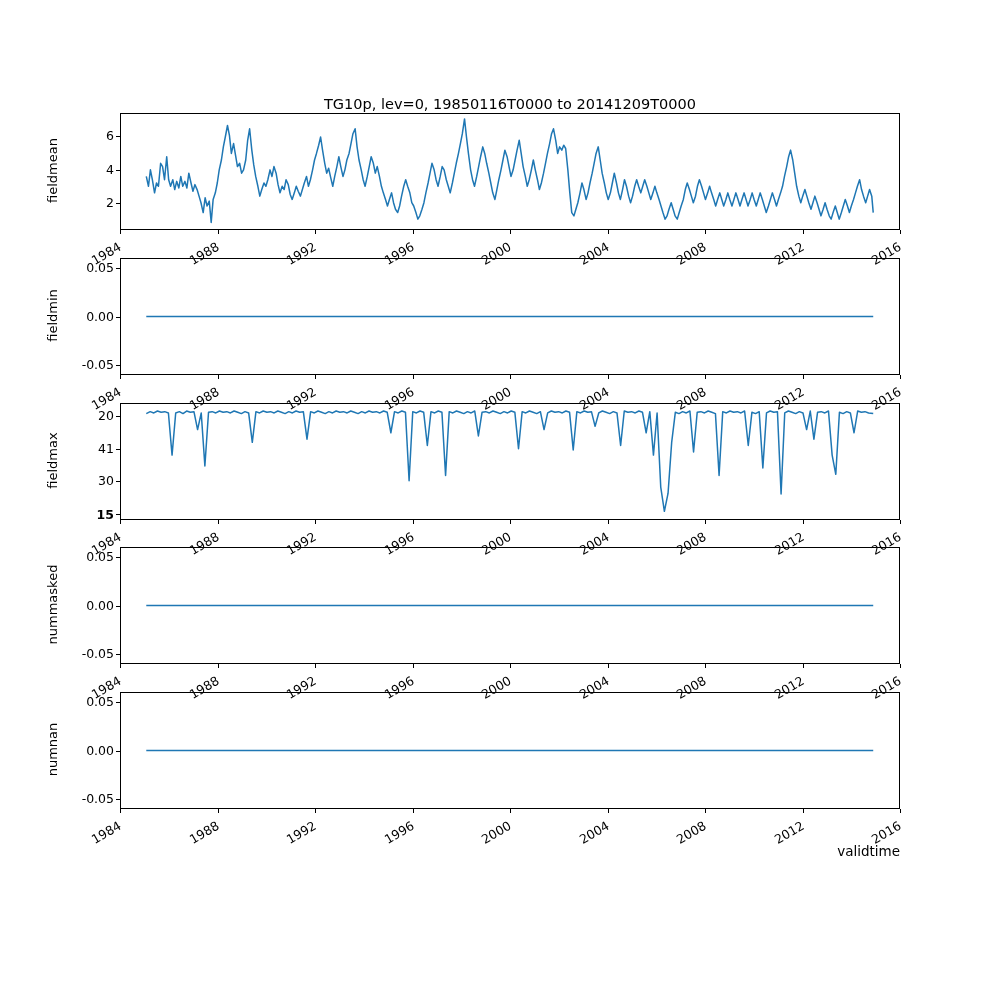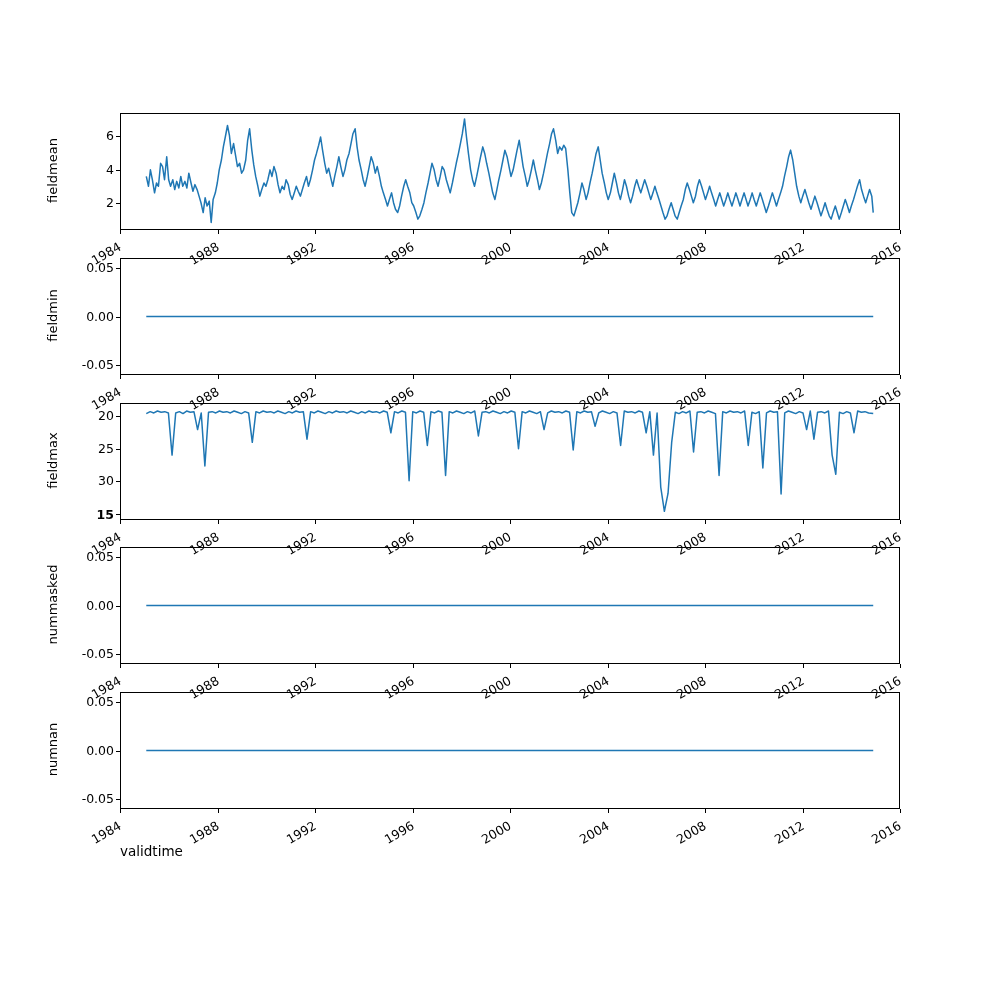--- a/index.html
+++ b/index.html
@@ -65,27 +65,28 @@
     font-size: 12.5px;
     white-space: nowrap;
     transform-origin: 100% 50%;
     transform: rotate(-30deg);
     text-align: right;
   }
   .xlabel {
     position: absolute;
     font-size: 13.5px;
     white-space: nowrap;
-    text-align: left;
+    text-align: right;
   }
 </style>
 </head>
 <body>
 
 <div id="figure">
+    <div class="title">TG10p, lev=0, 19850116T0000 to 20141209T0000</div>
     <div class="panel" style="left: 120px; top: 113px; width: 780px; height: 117px;">
       <svg viewBox="0 0 780 117" preserveAspectRatio="none">
         <polyline points="25.35,63.51 27.54,73.54 29.49,56.83 31.44,66.86 33.64,80.23 35.59,70.20 37.54,73.54 39.73,50.14 41.68,53.49 43.63,66.86 45.83,43.46 47.78,66.86 49.72,73.54 51.92,66.86 53.87,76.89 55.82,68.53 58.01,75.21 59.96,63.51 61.91,73.54 64.11,68.53 66.06,75.21 68.01,60.17 70.20,70.20 72.15,78.56 74.10,71.87 76.29,76.89 78.24,83.57 80.19,90.26 82.39,100.29 84.34,85.24 86.29,93.60 88.48,88.59 90.43,110.31 92.38,86.91 94.58,80.23 96.53,70.20 98.47,56.83 100.67,46.80 102.62,33.43 104.57,23.40 106.76,11.70 108.71,21.73 110.66,40.11 112.86,30.09 114.81,41.79 116.76,53.49 118.95,50.14 120.90,60.17 122.85,56.83 125.04,46.80 126.99,26.74 128.94,15.04 131.14,36.77 133.09,51.81 135.04,63.51 137.23,73.54 139.18,83.57 141.13,76.89 143.33,70.20 145.28,73.54 147.22,66.86 149.42,56.83 151.37,63.51 153.32,53.49 155.51,60.17 157.46,71.87 159.41,80.23 161.61,73.54 163.56,76.89 165.51,66.86 167.70,71.87 169.65,81.90 171.60,86.91 173.79,80.23 175.74,73.54 177.69,78.56 179.89,83.57 181.84,76.89 183.79,70.20 185.98,63.51 187.93,73.54 189.88,66.86 192.08,56.83 194.03,46.80 195.97,40.11 198.17,31.76 200.12,23.40 202.07,36.77 204.26,50.14 206.21,60.17 208.16,55.16 210.36,65.19 212.31,73.54 214.26,63.51 216.45,53.49 218.40,43.46 220.35,53.49 222.54,63.51 224.49,56.83 226.44,46.80 228.64,40.11 230.59,30.09 232.54,20.06 234.73,15.04 236.68,33.43 238.63,46.80 240.83,56.83 242.78,66.86 244.72,73.54 246.92,63.51 248.87,53.49 250.82,43.46 253.01,50.14 254.96,60.17 256.91,53.49 259.11,63.51 261.06,73.54 263.01,80.23 265.20,86.91 267.15,93.60 269.10,86.91 271.29,80.23 273.24,90.26 275.19,96.94 277.39,100.29 279.34,93.60 281.29,83.57 283.48,73.54 285.43,66.86 287.38,73.54 289.58,80.23 291.53,90.26 293.47,93.60 295.67,100.29 297.62,106.97 299.57,103.63 301.76,96.94 303.71,90.26 305.66,80.23 307.86,70.20 309.81,60.17 311.76,50.14 313.95,56.83 315.90,66.86 317.85,73.54 320.04,63.51 321.99,53.49 323.94,56.83 326.14,66.86 328.09,73.54 330.04,80.23 332.23,70.20 334.18,60.17 336.13,50.14 338.33,40.11 340.28,30.09 342.22,20.06 344.42,5.01 346.37,23.40 348.32,40.11 350.51,56.83 352.46,66.86 354.41,73.54 356.61,63.51 358.56,53.49 360.51,43.46 362.70,33.43 364.65,40.11 366.60,50.14 368.79,60.17 370.74,70.20 372.69,80.23 374.89,86.91 376.84,76.89 378.79,66.86 380.98,56.83 382.93,46.80 384.88,36.77 387.08,43.46 389.03,53.49 390.97,63.51 393.17,56.83 395.12,46.80 397.07,36.77 399.26,26.74 401.21,40.11 403.16,53.49 405.36,63.51 407.31,73.54 409.26,66.86 411.45,56.83 413.40,46.80 415.35,56.83 417.54,66.86 419.49,76.89 421.44,70.20 423.64,60.17 425.59,50.14 427.54,40.11 429.73,30.09 431.68,20.06 433.63,15.04 435.83,26.74 437.78,40.11 439.72,33.43 441.92,36.77 443.87,31.76 445.82,35.10 448.01,56.83 449.96,80.23 451.91,100.29 454.11,103.63 456.06,96.94 458.01,90.26 460.20,80.23 462.15,70.20 464.10,76.89 466.29,86.91 468.24,80.23 470.19,70.20 472.39,60.17 474.34,50.14 476.29,40.11 478.48,33.43 480.43,46.80 482.38,60.17 484.58,70.20 486.53,80.23 488.47,86.91 490.67,80.23 492.62,70.20 494.57,60.17 496.76,70.20 498.71,80.23 500.66,86.91 502.86,76.89 504.81,66.86 506.76,73.54 508.95,83.57 510.90,90.26 512.85,83.57 515.04,73.54 516.99,66.86 518.94,73.54 521.14,80.23 523.09,73.54 525.04,66.86 527.23,73.54 529.18,80.23 531.13,86.91 533.33,80.23 535.28,73.54 537.22,80.23 539.42,86.91 541.37,93.60 543.32,100.29 545.51,106.97 547.46,103.63 549.41,96.94 551.61,90.26 553.56,96.94 555.51,103.63 557.70,106.97 559.65,100.29 561.60,93.60 563.79,86.91 565.74,76.89 567.69,70.20 569.89,76.89 571.84,83.57 573.79,90.26 575.98,83.57 577.93,73.54 579.88,66.86 582.08,73.54 584.03,80.23 585.97,86.91 588.17,80.23 590.12,73.54 592.07,80.23 594.26,86.91 596.21,93.60 598.16,86.91 600.36,80.23 602.31,86.91 604.26,93.60 606.45,86.91 608.40,80.23 610.35,86.91 612.54,93.60 614.49,86.91 616.44,80.23 618.64,86.91 620.59,93.60 622.54,86.91 624.73,80.23 626.68,86.91 628.63,93.60 630.83,86.91 632.78,80.23 634.72,86.91 636.92,93.60 638.87,86.91 640.82,80.23 643.01,86.91 644.96,93.60 646.91,100.29 649.11,93.60 651.06,86.91 653.01,80.23 655.20,86.91 657.15,93.60 659.10,86.91 661.29,80.23 663.24,73.54 665.19,63.51 667.39,53.49 669.34,43.46 671.29,36.77 673.48,46.80 675.43,60.17 677.38,73.54 679.58,83.57 681.53,90.26 683.47,83.57 685.67,76.89 687.62,83.57 689.57,90.26 691.76,96.94 693.71,90.26 695.66,83.57 697.86,90.26 699.81,96.94 701.76,103.63 703.95,96.94 705.90,90.26 707.85,96.94 710.04,103.63 711.99,106.97 713.94,100.29 716.14,93.60 718.09,100.29 720.04,106.97 722.23,100.29 724.18,93.60 726.13,86.91 728.33,93.60 730.28,100.29 732.22,93.60 734.42,86.91 736.37,80.23 738.32,73.54 740.51,66.86 742.46,76.89 744.41,83.57 746.61,90.26 748.56,83.57 750.51,76.89 752.70,83.57 754.16,100.29" fill="none" stroke="#1f77b4" stroke-width="1.5" stroke-linejoin="round" vector-effect="non-scaling-stroke"></polyline>
       </svg>
     </div>
     <div class="ylabel" style="width: 140px; left: -18px; top: 162.5px;">fieldmean</div>
     <div class="ytick" style="width: 56px; left: 58px; top: 195.257px;">2</div>
     <div class="tickmark" style="left: 116px; top: 203.257px; width: 4px; height: 1px;"></div>
     <div class="ytick" style="width: 56px; left: 58px; top: 161.829px;">4</div>
     <div class="tickmark" style="left: 116px; top: 169.829px; width: 4px; height: 1px;"></div>
@@ -142,21 +143,21 @@
     <div class="panel" style="left: 120px; top: 403px; width: 780px; height: 117px;">
       <svg viewBox="0 0 780 117" preserveAspectRatio="none">
         <polyline points="25.35,9.75 29.25,7.80 32.91,9.10 36.56,7.15 40.22,8.45 43.87,7.80 47.53,9.10 51.19,52.00 54.84,9.10 58.50,7.80 62.16,9.75 65.81,7.15 69.47,8.45 73.13,7.80 76.78,26.00 80.44,9.10 84.09,63.05 87.75,8.45 91.41,7.80 95.06,9.10 98.72,7.15 102.38,8.45 106.03,7.80 109.69,9.10 113.34,7.15 117.00,8.45 120.66,9.75 124.31,7.80 127.97,9.10 131.63,39.00 135.28,7.80 138.94,9.10 142.59,7.15 146.25,8.45 149.91,7.80 153.56,9.10 157.22,7.15 160.87,8.45 164.53,9.75 168.19,7.80 171.84,9.10 175.50,7.15 179.16,8.45 182.81,7.80 186.47,35.75 190.12,7.80 193.78,9.10 197.44,7.15 201.09,8.45 204.75,9.75 208.41,7.80 212.06,9.10 215.72,7.15 219.38,8.45 223.03,7.80 226.69,9.10 230.34,7.15 234.00,8.45 237.66,9.75 241.31,7.80 244.97,9.10 248.63,7.15 252.28,8.45 255.94,7.80 259.59,9.10 263.25,7.15 266.91,8.45 270.56,29.25 274.22,7.80 277.88,9.10 281.53,7.15 285.19,8.45 288.84,78.00 292.50,7.80 296.16,9.10 299.81,7.15 303.47,8.45 307.12,42.25 310.78,7.80 314.44,9.10 318.09,7.15 321.75,8.45 325.41,72.80 329.06,7.80 332.72,9.10 336.37,7.15 340.03,8.45 343.69,9.75 347.34,7.80 351.00,9.10 354.66,7.15 358.31,32.50 361.97,8.45 365.63,7.80 369.28,9.10 372.94,7.15 376.59,8.45 380.25,9.75 383.91,7.80 387.56,9.10 391.22,7.15 394.88,8.45 398.53,45.50 402.19,7.80 405.84,9.10 409.50,7.15 413.16,8.45 416.81,9.75 420.47,7.80 424.13,26.00 427.78,9.10 431.44,7.15 435.09,8.45 438.75,7.80 442.41,9.10 446.06,7.15 449.72,8.45 453.37,46.80 457.03,7.80 460.69,9.10 464.34,7.15 468.00,8.45 471.66,7.80 475.31,22.75 478.97,9.10 482.62,7.15 486.28,8.45 489.94,9.75 493.59,7.80 497.25,9.10 500.91,42.25 504.56,7.15 508.22,8.45 511.88,7.80 515.53,9.10 519.19,7.15 522.84,8.45 526.50,29.25 530.16,7.80 533.81,52.00 537.47,9.10 541.13,84.50 544.78,109.20 548.44,91.00 552.09,39.00 555.75,8.45 559.41,9.75 563.06,7.80 566.72,9.10 570.38,7.15 574.03,48.75 577.69,8.45 581.34,7.80 585.00,9.10 588.66,7.15 592.31,8.45 595.97,9.75 599.62,72.80 603.28,7.80 606.94,9.10 610.59,7.15 614.25,8.45 617.91,7.80 621.56,9.10 625.22,7.15 628.87,42.25 632.53,8.45 636.19,9.75 639.84,7.80 643.50,65.00 647.16,9.10 650.81,7.15 654.47,8.45 658.13,7.80 661.78,91.65 665.44,9.10 669.09,7.15 672.75,8.45 676.41,9.75 680.06,7.80 683.72,9.10 687.38,26.00 691.03,7.15 694.69,35.75 698.34,8.45 702.00,7.80 705.66,9.10 709.31,7.15 712.97,52.00 716.63,71.50 720.28,8.45 723.94,9.75 727.59,7.80 731.25,9.10 734.91,29.25 738.56,7.15 742.22,8.45 745.87,7.80 749.53,9.10 754.16,9.75" fill="none" stroke="#1f77b4" stroke-width="1.5" stroke-linejoin="round" vector-effect="non-scaling-stroke"></polyline>
       </svg>
     </div>
     <div class="ylabel" style="width: 140px; left: -18px; top: 452.5px;">fieldmax</div>
     <div class="ytick" style="width: 56px; left: 58px; top: 507px; font-weight: bold;">15</div>
     <div class="tickmark" style="left: 116px; top: 513.5px; width: 4px; height: 1px;"></div>
     <div class="ytick" style="width: 56px; left: 58px; top: 473px;">30</div>
     <div class="tickmark" style="left: 116px; top: 481px; width: 4px; height: 1px;"></div>
-    <div class="ytick" style="width: 56px; left: 58px; top: 440.5px;">25</div>
+    <div class="ytick" style="width: 56px; left: 58px; top: 440.5px;">41</div>
     <div class="tickmark" style="left: 116px; top: 448.5px; width: 4px; height: 1px;"></div>
     <div class="ytick" style="width: 56px; left: 58px; top: 408px;">20</div>
     <div class="tickmark" style="left: 116px; top: 416px; width: 4px; height: 1px;"></div>
     <div class="tickmark" style="left: 120px; top: 520px; width: 1px; height: 4px;"></div>
     <div class="xtick-rot" style="left: 86px; top: 528px; width: 34px;">1984</div>
     <div class="tickmark" style="left: 217.5px; top: 520px; width: 1px; height: 4px;"></div>
     <div class="xtick-rot" style="left: 183.5px; top: 528px; width: 34px;">1988</div>
     <div class="tickmark" style="left: 315px; top: 520px; width: 1px; height: 4px;"></div>
     <div class="xtick-rot" style="left: 281px; top: 528px; width: 34px;">1992</div>
     <div class="tickmark" style="left: 412.5px; top: 520px; width: 1px; height: 4px;"></div>

